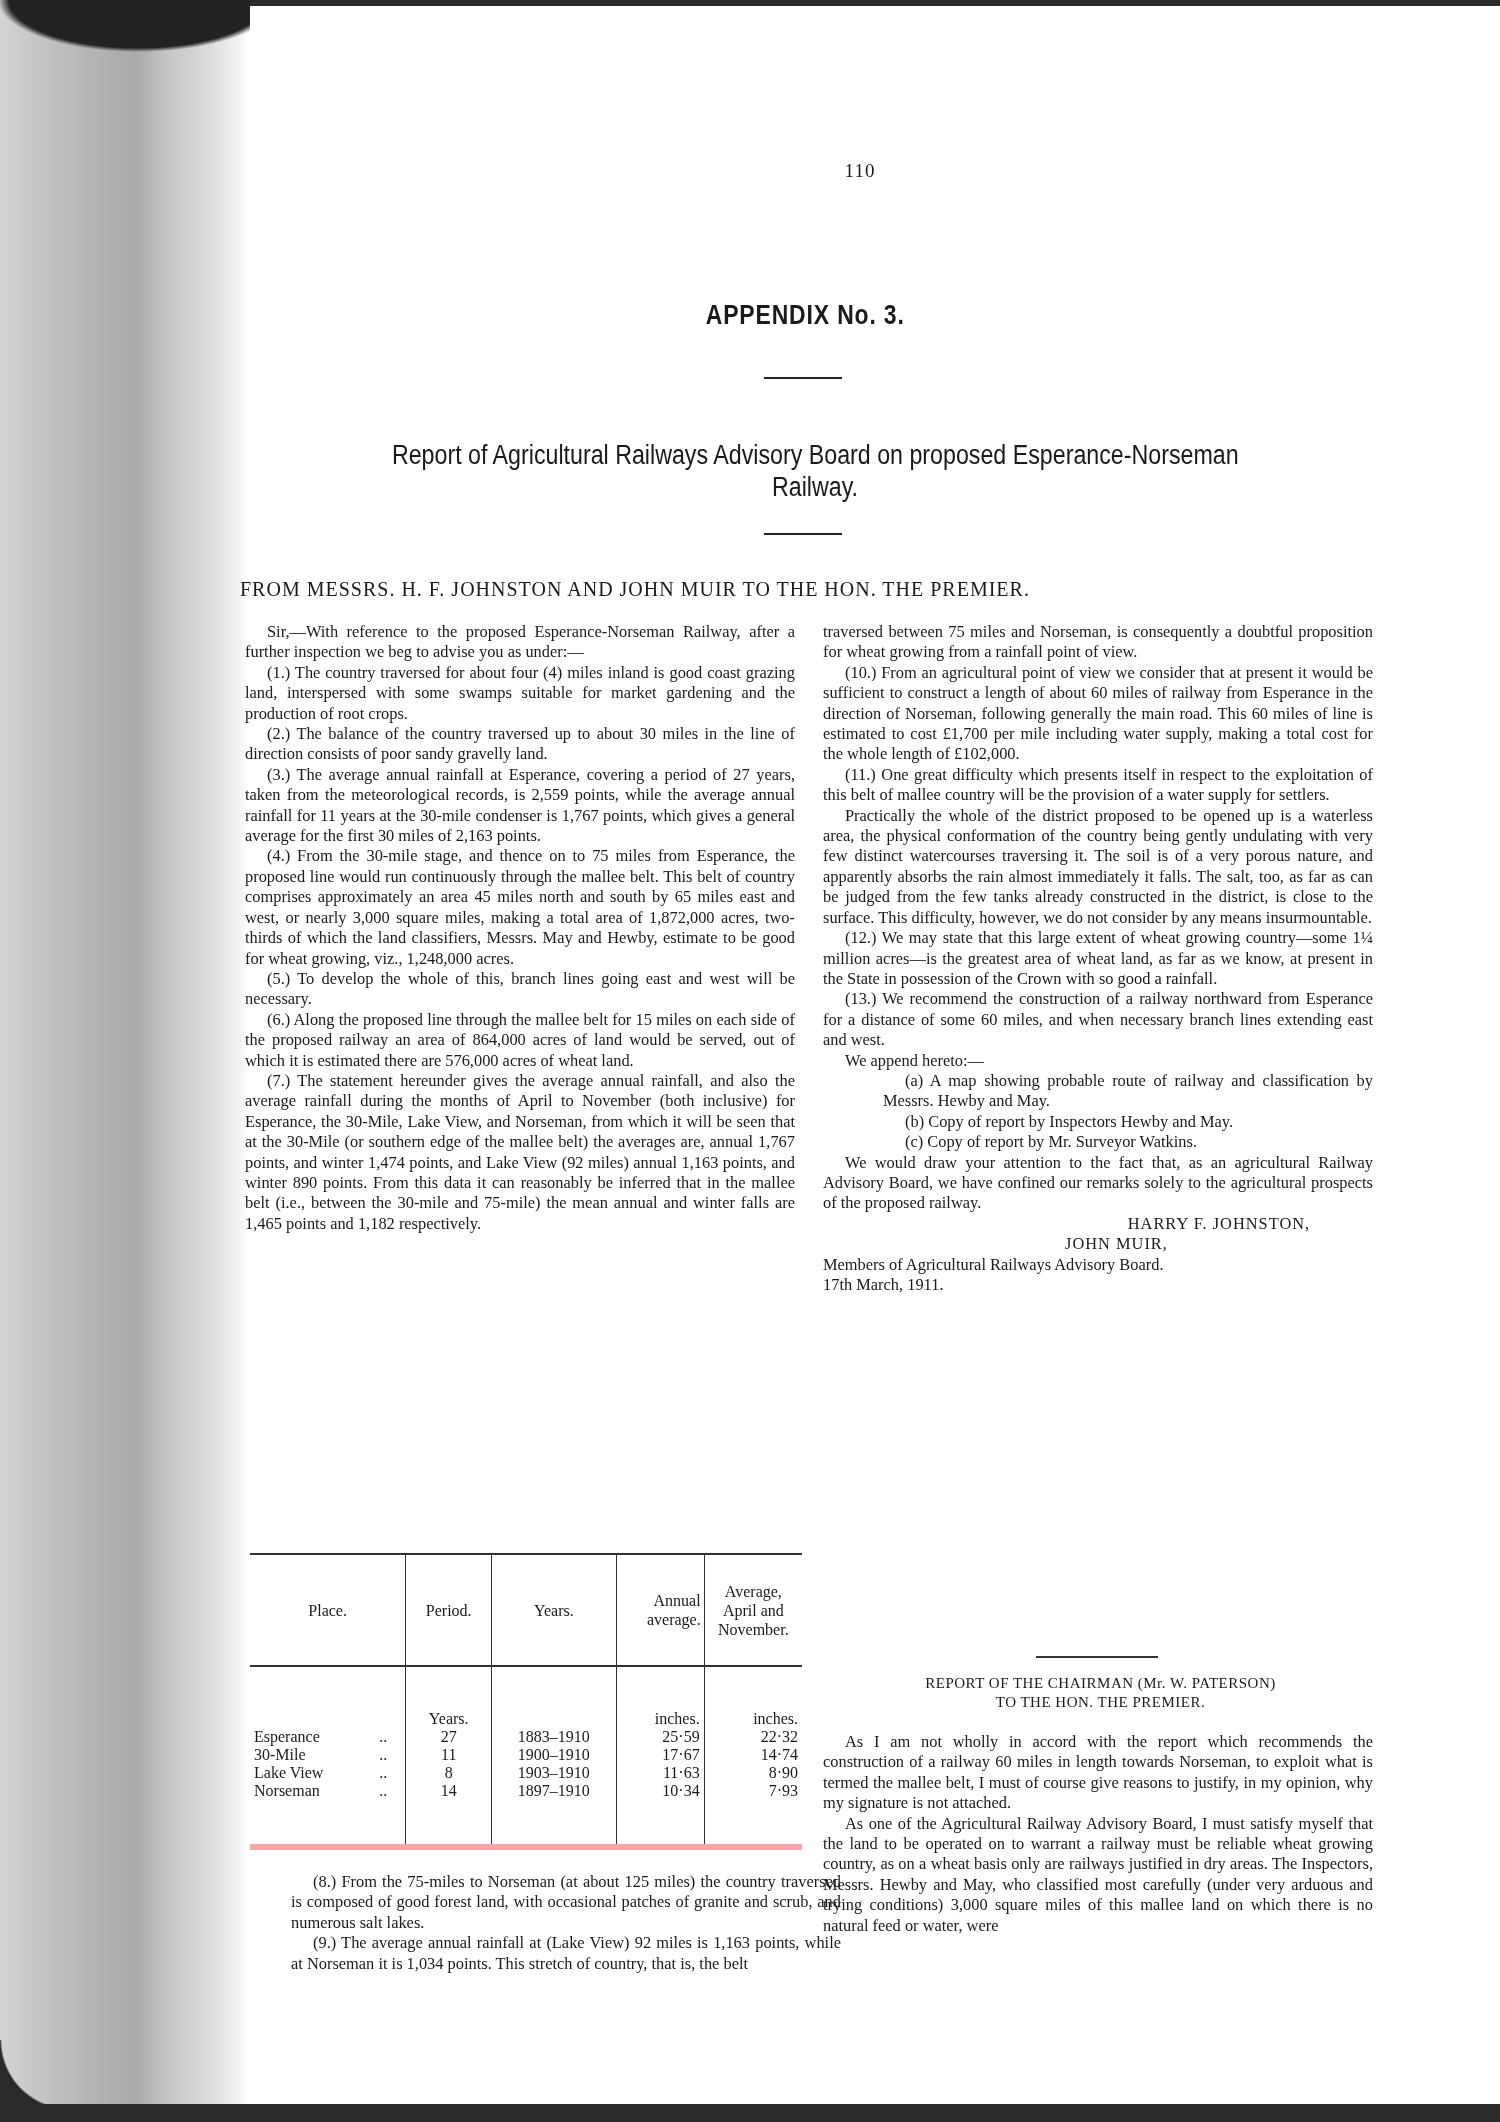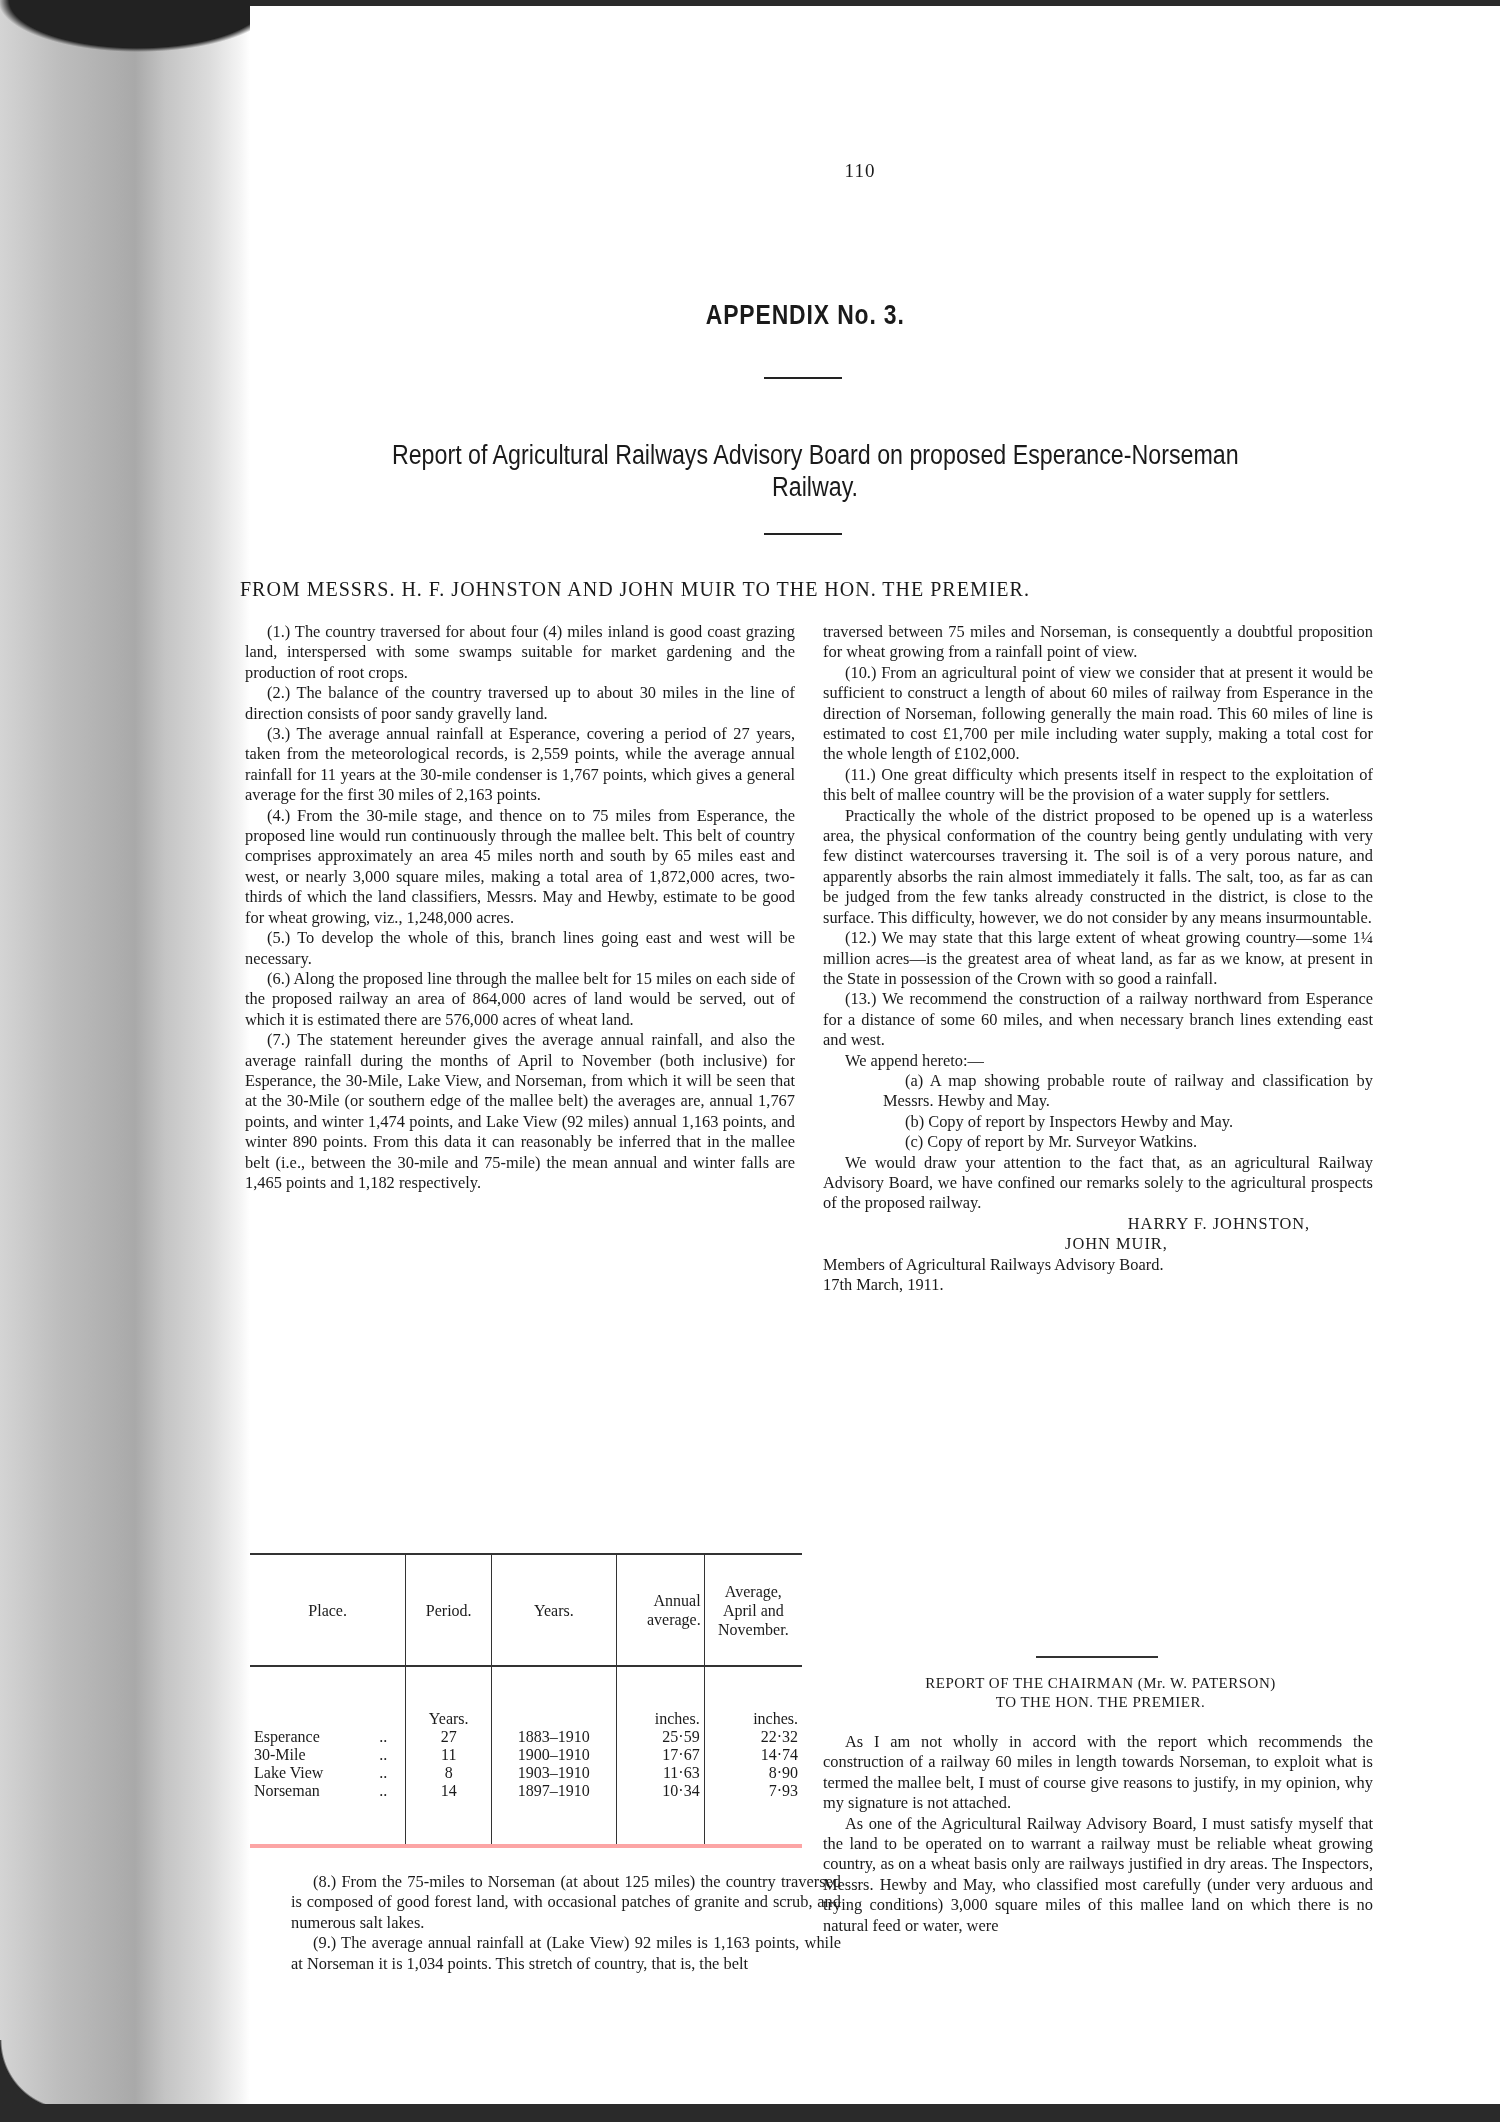--- a/index.html
+++ b/index.html
@@ -83,21 +83,21 @@
   .rain-table {
     position: absolute; left: 250px; top: 1553px; width: 552px;
     border-collapse: collapse; font-size: 16px;
   }
   .rain-table th {
     font-weight: normal; border-top: 2px solid #333; border-bottom: 2px solid #333;
     height: 110px; vertical-align: middle; text-align: center; line-height: 19px;
     padding: 0 3px;
   }
   .rain-table th + th, .rain-table td + td { border-left: 1px solid #333; }
-  .rain-table tbody tr:last-child td { border-bottom: 4px solid #fca5a5; }
+  .rain-table tbody tr:last-child td { border-bottom: 6px solid #fca5a5; }
   .rain-table td { padding: 0 4px; line-height: 18px; vertical-align: top; }
   .rain-table .units td { padding-top: 43px; }
   .rain-table .last td { padding-bottom: 44px; }
   .c-place { width: 150px; text-align: left; }
   .c-period { width: 78px; text-align: center; }
   .c-years { width: 118px; text-align: center; }
   .c-annual { width: 80px; text-align: right; }
   .c-april { width: 90px; text-align: right; }
   .dots { float: right; padding-right: 14px; }
 </style>
@@ -116,20 +116,21 @@
 
 <div class="report-title">
   <span>Report of Agricultural Railways Advisory Board on proposed Esperance-Norseman</span><br>
   <span>Railway.</span>
 </div>
 <div class="rule-short" style="left:764px; top:533px;"></div>
 
 <div class="from-heading">FROM MESSRS. H. F. JOHNSTON AND JOHN MUIR TO THE HON. THE PREMIER.</div>
 
 <div class="col col-left">
+  <p>Sir,—With reference to the proposed Esperance-Norseman Railway, after a further inspection we beg to advise you as under:—</p>
   <p>(1.) The country traversed for about four (4) miles inland is good coast grazing land, interspersed with some swamps suitable for market gardening and the production of root crops.</p>
   <p>(2.) The balance of the country traversed up to about 30 miles in the line of direction consists of poor sandy gravelly land.</p>
   <p>(3.) The average annual rainfall at Esperance, covering a period of 27 years, taken from the meteorological records, is 2,559 points, while the average annual rainfall for 11 years at the 30-mile condenser is 1,767 points, which gives a general average for the first 30 miles of 2,163 points.</p>
   <p>(4.) From the 30-mile stage, and thence on to 75 miles from Esperance, the proposed line would run continuously through the mallee belt. This belt of country comprises approximately an area 45 miles north and south by 65 miles east and west, or nearly 3,000 square miles, making a total area of 1,872,000 acres, two-thirds of which the land classifiers, Messrs. May and Hewby, estimate to be good for wheat growing, viz., 1,248,000 acres.</p>
   <p>(5.) To develop the whole of this, branch lines going east and west will be necessary.</p>
   <p>(6.) Along the proposed line through the mallee belt for 15 miles on each side of the proposed railway an area of 864,000 acres of land would be served, out of which it is estimated there are 576,000 acres of wheat land.</p>
   <p>(7.) The statement hereunder gives the average annual rainfall, and also the average rainfall during the months of April to November (both inclusive) for Esperance, the 30-Mile, Lake View, and Norseman, from which it will be seen that at the 30-Mile (or southern edge of the mallee belt) the averages are, annual 1,767 points, and winter 1,474 points, and Lake View (92 miles) annual 1,163 points, and winter 890 points. From this data it can reasonably be inferred that in the mallee belt (i.e., between the 30-mile and 75-mile) the mean annual and winter falls are 1,465 points and 1,182 respectively.</p>
 </div>
 
 <table class="rain-table">

